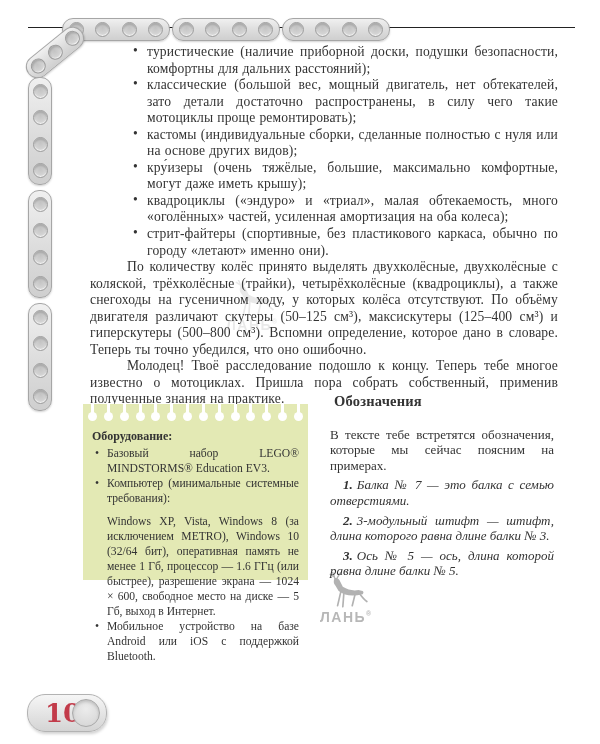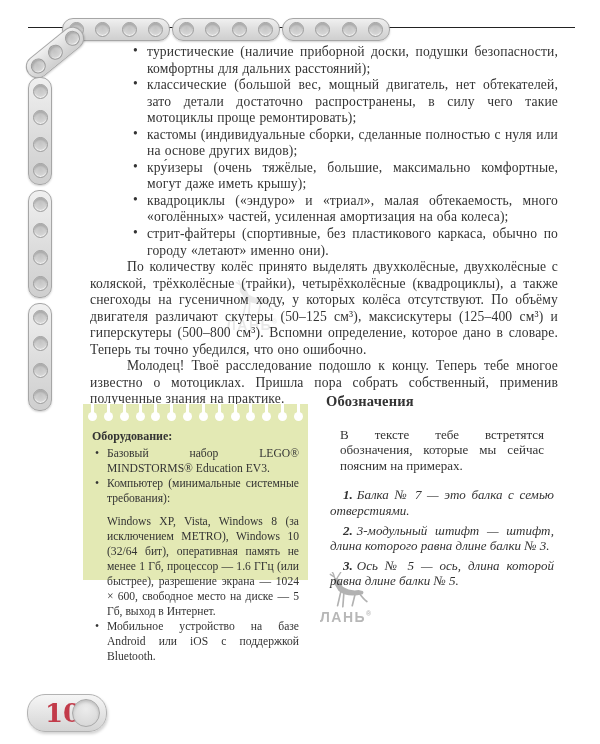--- a/index.html
+++ b/index.html
@@ -39,22 +39,22 @@
   .moto-list { margin:0; padding:0; list-style:none; }
   .moto-list li { position:relative; padding-left:57px; }
   .moto-list .marker { position:absolute; left:43px; top:-1px; }
   .para { margin:0; text-indent:37px; }
 
   
   .notation {
     position:absolute; left:326px; top:394px; width:232px; z-index:3;
     font-size:13px; line-height:15.6px; text-align:justify; hyphens:auto;
   }
-  .notation h2 { font-size:14.5px; margin:0 0 17px; letter-spacing:.2px; }
-  .n-intro { margin:14px; }
+  .notation h2 { font-size:14.5px; margin:0 8px 17px; letter-spacing:.2px; }
+  .n-intro { margin:4px; }
   .n-item { margin:4px; text-indent:13px;font-style:italic; }
   .n-item b { margin-right:4px; }
 
   
   .equipment {
     position:absolute; left:83px; top:404px; width:225px; height:176px;
     background:#e3e9b4; z-index:3;
   }
   .pins { position:absolute; top:0; left:5px; right:5px; display:flex; justify-content:space-between; }
   .pin { width:9px; height:9px; background:#fff; border-radius:50%; margin-top:8px; position:relative; }

